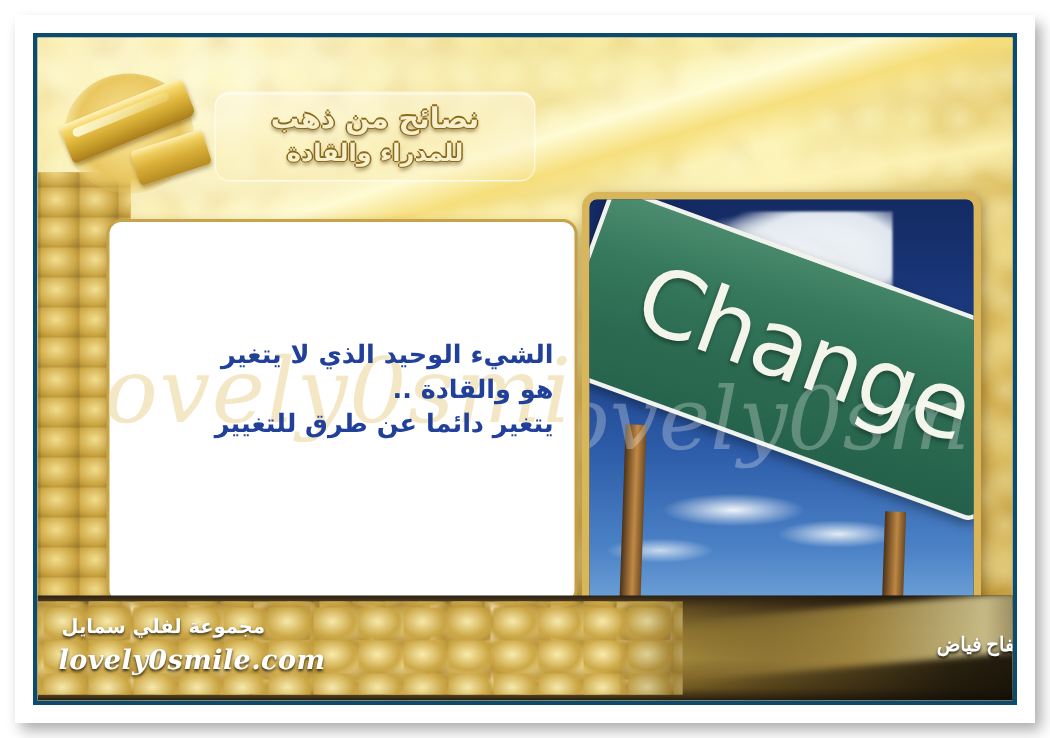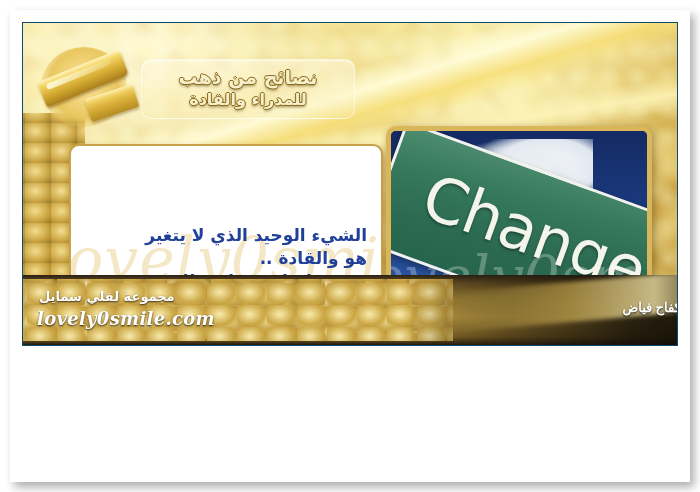--- a/index.html
+++ b/index.html
@@ -27,24 +27,24 @@
     left: 10px; top: 10px;
     width: 680px; height: 472px;
     box-shadow: 4px 5px 9px rgba(0,0,0,0.33);
     background: #ffffff;
   }
 
   
   .poster {
     position: absolute;
     left: 22px; top: 22px;
-    width: 656px; height: 324px;
+    width: 656px; height: 448px;
     overflow: hidden;
     background: #fef9c3;
-    border: 1px solid #0c4a6e;
+    border: 3px solid #0c4a6e;
     box-sizing: border-box;
   }
 
   
   .bg-base {
     position: absolute; inset: 0;
     background:
       radial-gradient(circle at 72% 14%, rgba(255,250,200,0.95) 0%, rgba(255,235,150,0.0) 38%),
       radial-gradient(circle at 20% 8%, rgba(255,252,225,0.9) 0%, rgba(250,235,170,0) 42%),
       linear-gradient(150deg, #f7e9a8 0%, #e9cf6a 28%, #dfc05a 48%, #cfa843 70%, #b98f34 100%);

